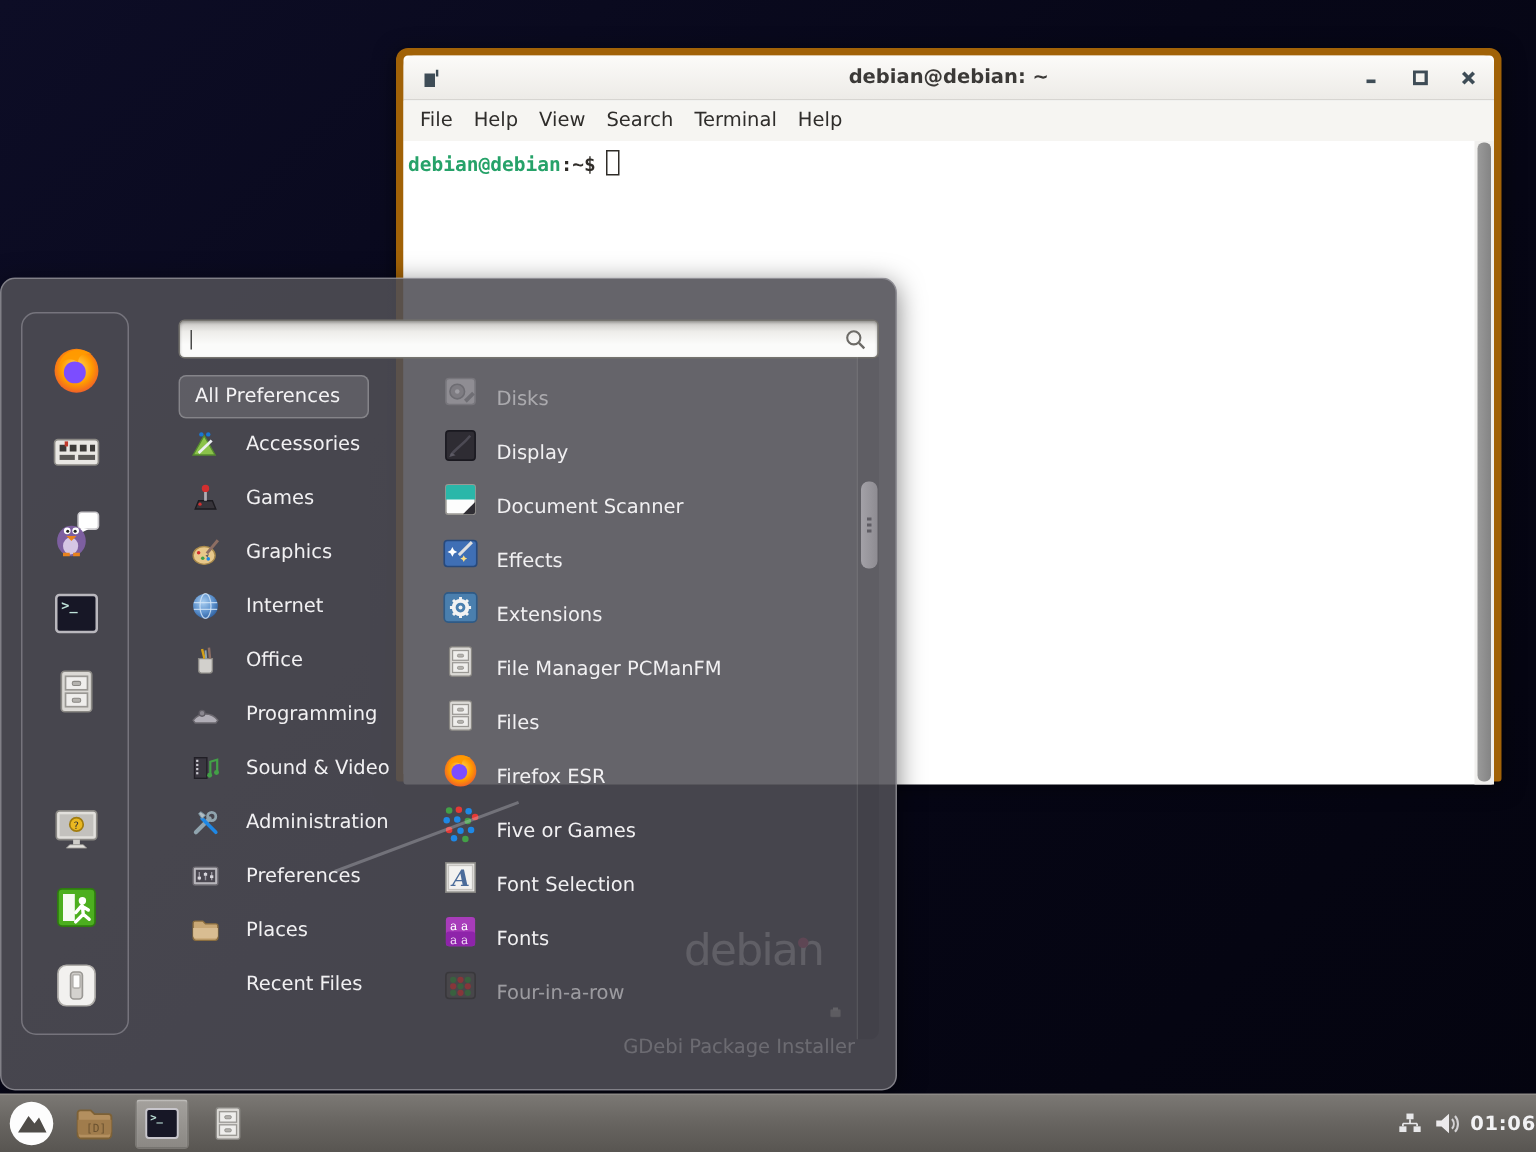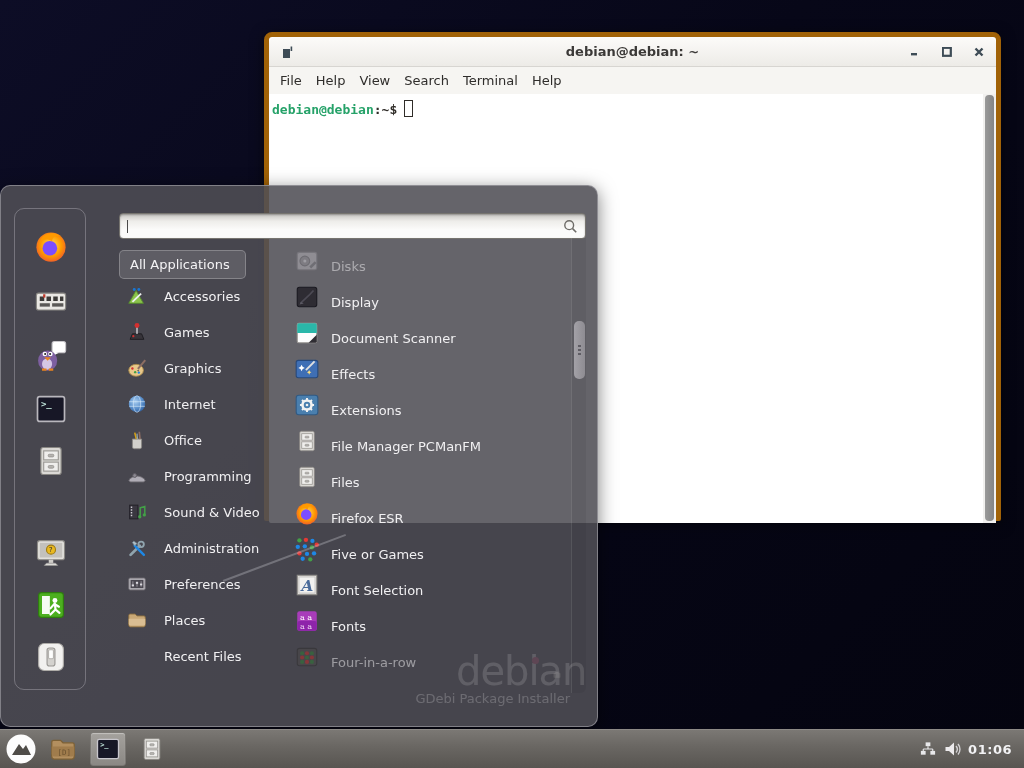--- a/index.html
+++ b/index.html
@@ -3,21 +3,21 @@
 <meta charset="utf-8">
 <style>
   * { margin:0; padding:0; box-sizing:border-box; }
   html,body { width:1024px; height:768px; overflow:hidden; background:#000; }
   #screen { position:relative; width:1024px; height:768px; overflow:hidden;
             font-family:"DejaVu Sans","Liberation Sans",sans-serif; }
 
   
   .wallpaper { position:absolute; inset:0;
     background:linear-gradient(135deg,#0d0d26 0%,#070718 45%,#04040f 100%); }
-  .watermark { position:absolute; left:456px; top:648px; font-size:40px;
+  .watermark { position:absolute; left:456px; top:616px; font-size:29px;
     color:#e9e9ea; opacity:.92; letter-spacing:-1px; }
   .wm-dot { position:absolute; left:76px; top:9px; width:7px; height:7px;
     border-radius:50%; background:#d70a53; }
 
   
   .terminal { position:absolute; left:264px; top:32px; width:737px; height:489px;
     z-index:1; border-radius:8px 8px 2px 2px; border:5px solid #a16207;
     box-shadow:0 3px 14px rgba(0,0,0,.55); background:#fff; }
   .titlebar { position:relative; height:30px; border-radius:7px 7px 0 0;
     background:linear-gradient(#fcfbf9,#edebe7); border-bottom:1px solid #d7d5d1;
@@ -91,21 +91,21 @@
   .taskbar { position:absolute; left:0; top:729px; width:1024px; height:39px; z-index:3;
     background:linear-gradient(#7b7874,#696662 45%,#585551);
     border-top:1px solid #8d8a86; display:flex; align-items:center; }
   .tb-start { width:32px; height:32px; margin-left:5px; cursor:pointer; }
   .tb-launch { width:34px; height:34px; margin-left:9px; display:flex;
     align-items:center; justify-content:center; cursor:pointer; }
   .tb-task-active { width:36px; height:34px; margin-left:10px; display:flex;
     align-items:center; justify-content:center; cursor:pointer; border-radius:3px;
     background:linear-gradient(#a4a19d,#8b8884); border:1px solid #7b7874;
     box-shadow:inset 0 1px 1px rgba(255,255,255,.35); }
-  .tb-tray { margin-left:auto; display:flex; align-items:center; gap:6px; padding-right:12px; }
+  .tb-tray { margin-left:auto; display:flex; align-items:center; gap:6px; padding-right:0; }
   .tb-clock { font-size:13px; font-weight:bold; color:#f2f2f4; letter-spacing:.5px; }
 </style>
 </head>
 <body>
 
 <div id="screen">
 
   <div class="wallpaper">
     <div class="watermark">
       <span>debian</span><i class="wm-dot"></i>
@@ -241,21 +241,21 @@
     <div class="searchbox">
       <span class="search-caret"></span>
       <input type="text" placeholder="" style="">
       <svg class="search-icon" width="15" height="15" viewBox="0 0 15 15">
         <circle cx="6.2" cy="6.2" r="4.4" fill="none" stroke="#6d6b67" stroke-width="1.4"></circle>
         <path d="M9.6 9.6 L13.2 13.2" stroke="#6d6b67" stroke-width="1.6"></path>
       </svg>
     </div>
 
     <div class="cat-all">
-      <span class="lbl">All Applications</span>
+      <span class="lbl">All Preferences</span>
     </div>
     <div class="cat-list">
       <div class="cat-row">
         <svg width="22" height="22" viewBox="0 0 24 24">
             <path d="M3 20 L11 6 L19 20 Z" fill="#8bc34a" stroke="#558b2f"></path>
             <path d="M7 18.5 L16.5 9.5" stroke="#eceff1" stroke-width="2"></path>
             <circle cx="9" cy="5" r="1.6" fill="#1976d2"></circle>
             <circle cx="14" cy="5" r="1.6" fill="#1976d2"></circle>
           </svg>
         <span class="lbl">Accessories</span>

